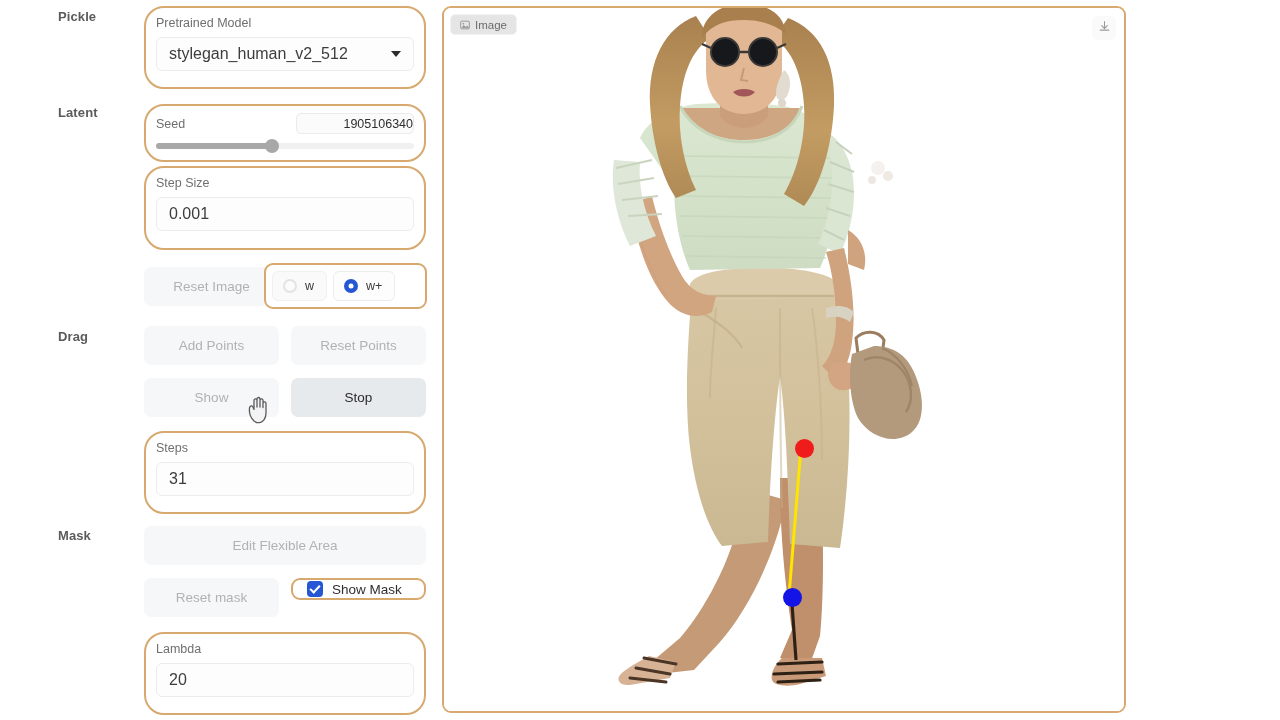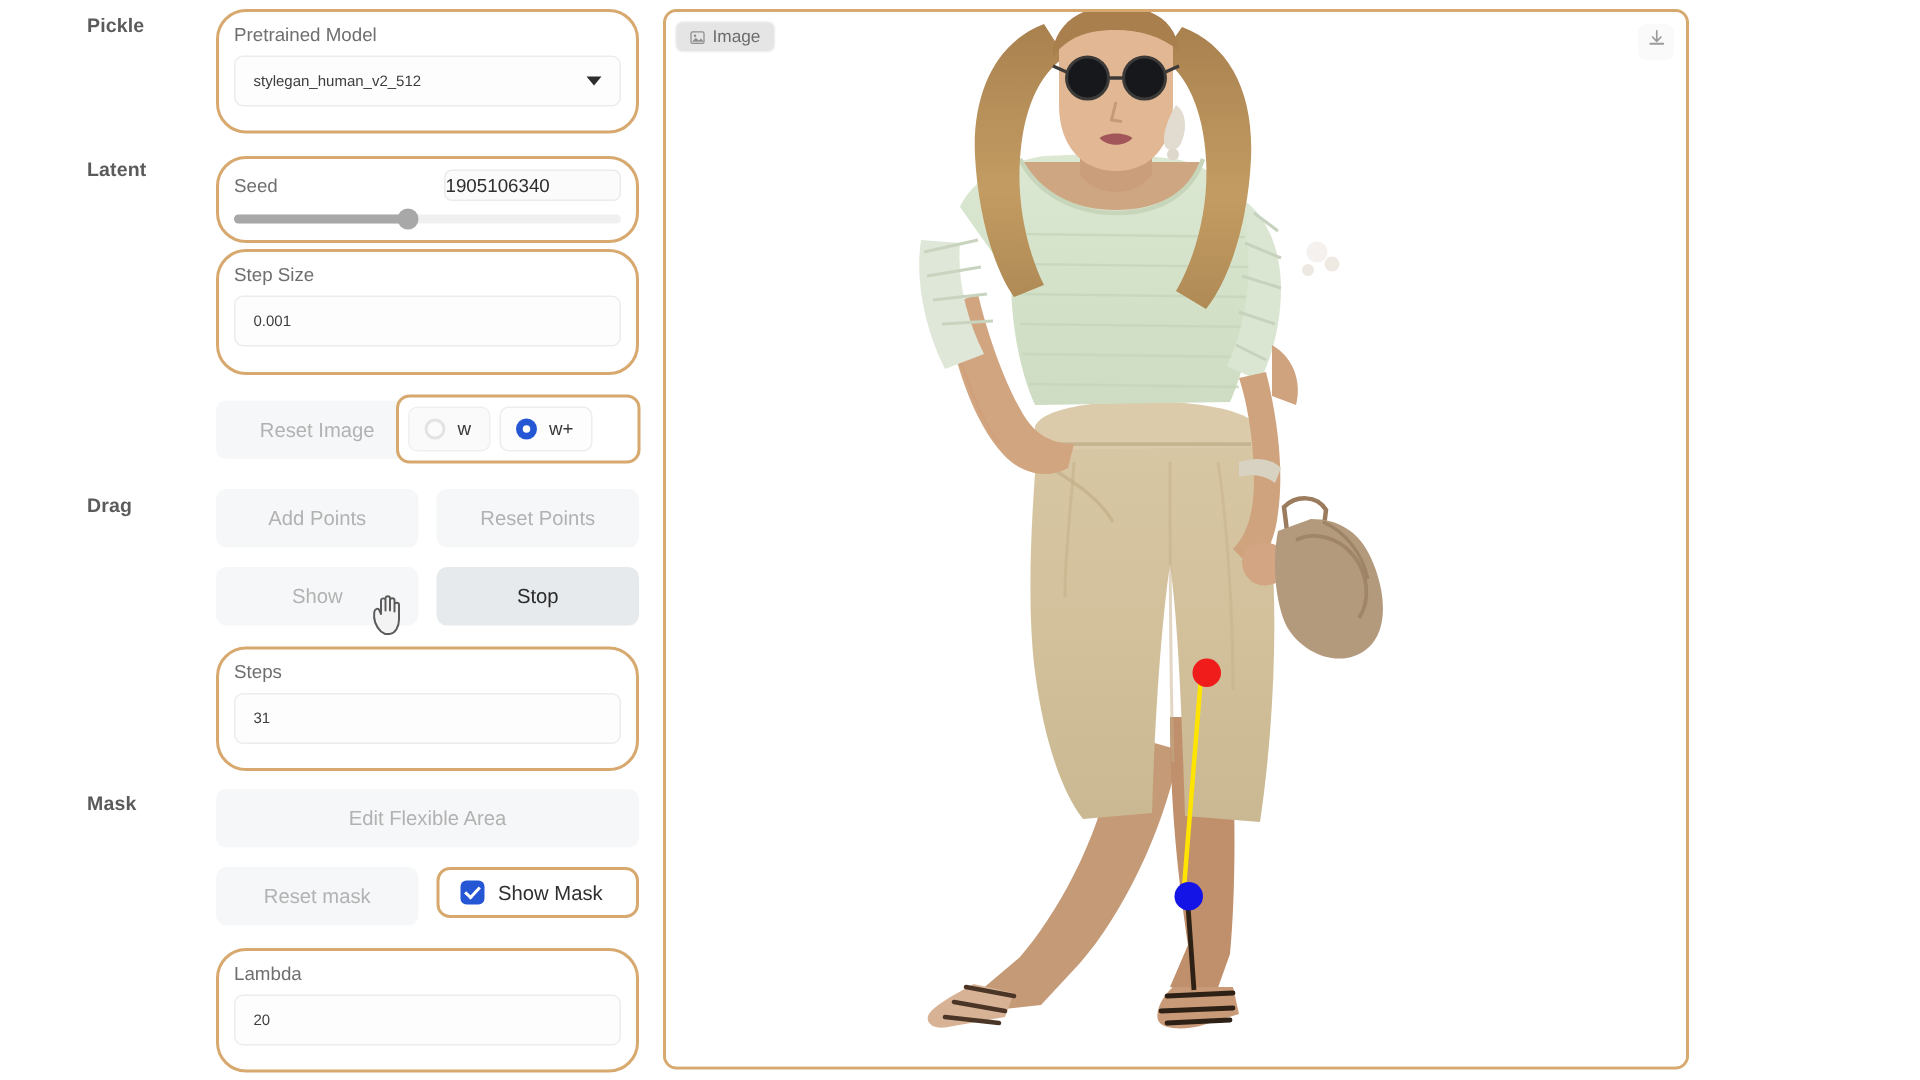--- a/index.html
+++ b/index.html
@@ -43,21 +43,21 @@
 
   .field {
     width: 100%;
     height: 34px;
     border: 1px solid #ececec;
     border-radius: 6px;
     background: #fdfdfd;
     display: flex;
     align-items: center;
     padding: 0 12px;
-    font-size: 10px;
+    font-size: 16px;
     color: #3d3d3d;
     position: relative;
   }
   .field .caret {
     position: absolute;
     right: 12px;
     top: 50%;
     transform: translateY(-50%);
     width: 0; height: 0;
     border-left: 5px solid transparent;
@@ -73,21 +73,21 @@
     margin-bottom: 9px;
   }
   .seed-head .lbl { font-size: 12.5px; color: #6f6f6f; }
   .seed-value {
     width: 118px; height: 21px;
     border: 1px solid #ebebeb;
     border-radius: 5px;
     background: #fbfbfb;
     font-size: 12.5px;
     color: #2f2f2f;
-    display: flex; align-items: center; justify-content: flex-start;
+    display: flex; align-items: center; justify-content: flex-end;
   }
   .slider-track {
     position: relative;
     width: 100%;
     height: 6px;
     border-radius: 3px;
     background: #f0f0f0;
   }
   .slider-fill {
     position: absolute; left: 0; top: 0;
@@ -320,21 +320,21 @@
     <span class="panel-label">Steps</span>
     <div class="field">
       <span>31</span>
     </div>
   </div>
 
   <div class="btn" style="left:144px; top:526px; width:282px; height:39px;">Edit Flexible Area</div>
 
   <div class="btn" style="left:144px; top:578px; width:135px; height:39px;">Reset mask</div>
 
-  <div class="check-panel" style="left:291px; top:578px; width:135px; height:34px;">
+  <div class="check-panel" style="left:291px; top:578px; width:135px; height:22px;">
     <span class="cbox"></span>
     <span class="ctext">Show Mask</span>
   </div>
 
   <div class="panel" style="left:144px; top:632px; width:282px; height:83px;">
     <span class="panel-label">Lambda</span>
     <div class="field">
       <span>20</span>
     </div>
   </div>

